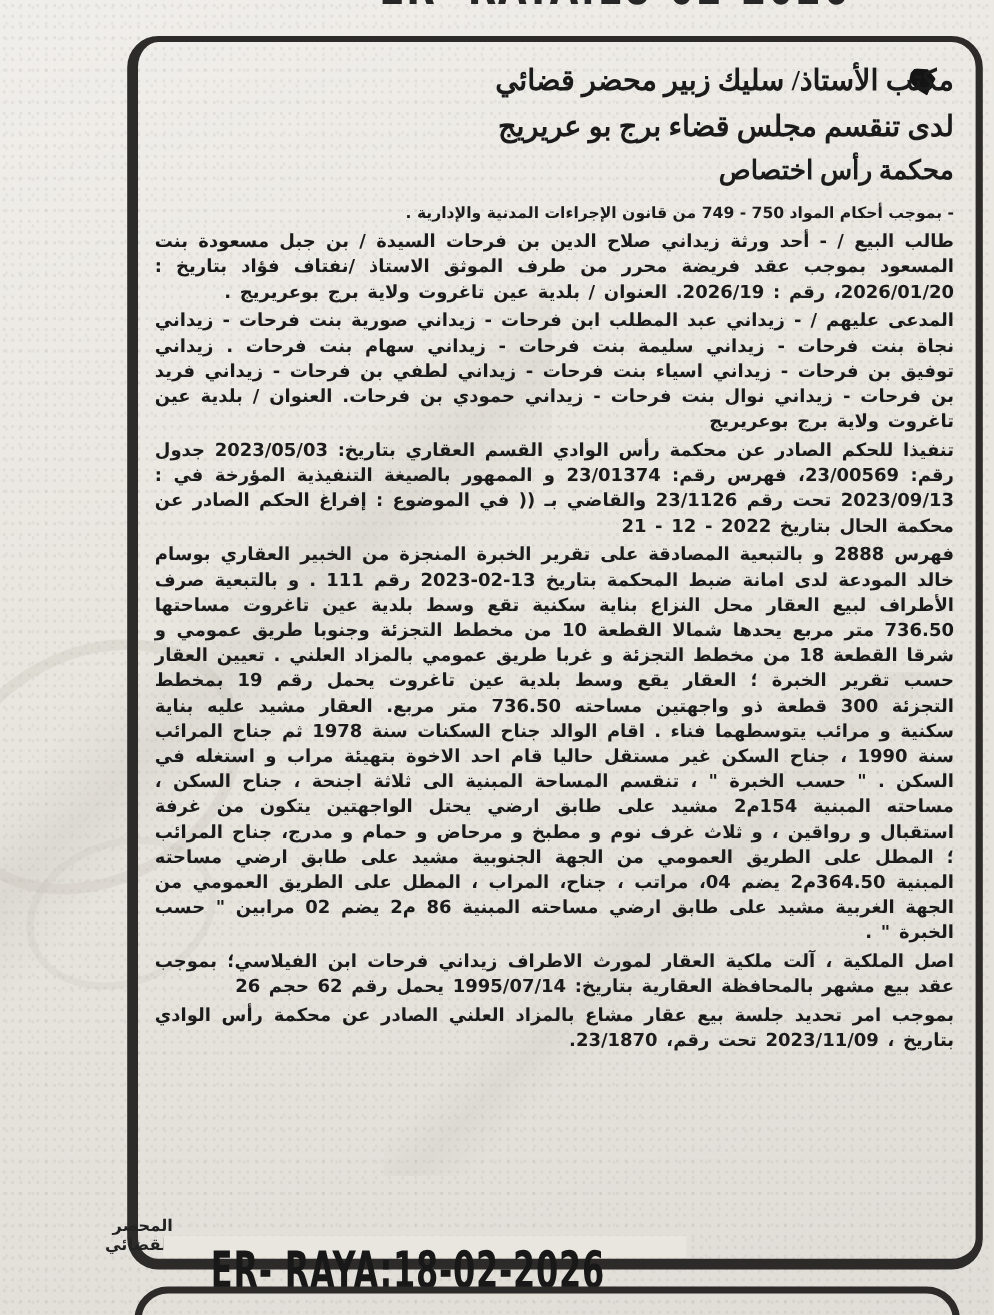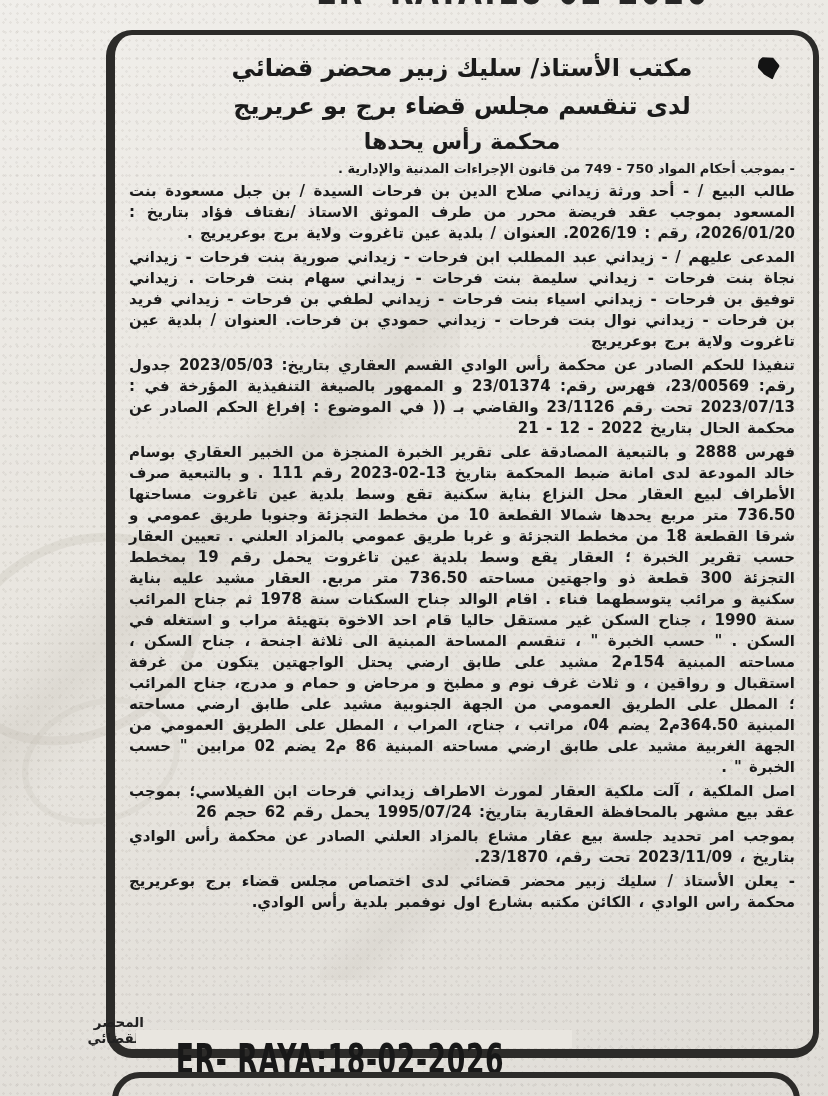--- a/index.html
+++ b/index.html
@@ -20,33 +20,33 @@
   .masthead-clip .stamp-text{
     font-weight:bold;font-size:44px;line-height:44px;letter-spacing:2px;
     transform:scaleX(.70);transform-origin:left top;margin-top:-33px;color:#262626;white-space:nowrap;
   }
   
   .main-box{
     left:106px;top:30px;width:666px;height:1000px;
     border:solid #2c2b29;border-width:5px 6px 9px 9px;border-radius:26px;
     padding:14px 18px 0 14px;box-sizing:content-box;
   }
-  .office-header{text-align:center;direction:rtl;font-weight:bold;}
+  .office-header{direction:rtl;font-weight:bold;font-family:Liberation Serif, serif;}
   .office-l1{font-size:24px;line-height:38px;}
   .office-l2{font-size:24px;line-height:38px;}
   .office-l3{font-size:22px;line-height:34px;}
   .office-l4{font-size:20px;line-height:32px;}
   .phone-line{font-size:20px;line-height:36px;direction:rtl;}
   .phone-line .nums{font-size:26px;letter-spacing:.5px;}
   .ann-title{
     direction:rtl;text-align:center;font-weight:bold;font-size:36px;line-height:48px;
     margin-top:6px;text-decoration:underline;text-decoration-thickness:2px;text-underline-offset:7px;
   }
   .legal-basis{
-    direction:rtl;text-align:right;font-weight:bold;font-size:13px;line-height:19px;
+    direction:rtl;text-align:right;font-weight:bold;font-size:13px;line-height:19px;margin-top:10px;
   }
   .body-text p{
     direction:rtl;text-align:justify;font-weight:bold;font-size:15px;line-height:21px;
     margin:3px 0;word-spacing:2px;
   }
   
   .stamp-gap{left:136px;top:1030px;width:436px;height:18px;background:#e9e6e0;}
   .footer-stamp{
     left:172px;top:1038px;font-weight:bold;font-size:43px;line-height:43px;letter-spacing:1px;
     transform:scaleX(.62);transform-origin:left top;color:#181818;white-space:nowrap;
@@ -91,33 +91,32 @@
 <div class="abs masthead-clip">
   <div class="stamp-text">ER- RAYA:18-02-2026</div>
 </div>
 
 <div class="abs ink-blot"></div>
 
 <div class="abs main-box">
   <div class="office-header">
     <div class="office-l1">مكتب الأستاذ/ سليك زبير محضر قضائي</div>
     <div class="office-l2">لدى تنقسم مجلس قضاء برج بو عريريج</div>
-    <div class="office-l3">محكمة رأس يحدها</div>
+    <div class="office-l3">محكمة رأس اختصاص</div>
   </div>
 
   <div class="legal-basis">- بموجب أحكام المواد 750 - 749 من قانون الإجراءات المدنية والإدارية .</div>
 
   <div class="body-text">
     <p>طالب البيع / - أحد ورثة زيداني صلاح الدين بن فرحات السيدة / بن جبل مسعودة بنت المسعود بموجب عقد فريضة محرر من طرف الموثق الاستاذ /نفتاف فؤاد بتاريخ : 2026/01/20، رقم : 2026/19. العنوان / بلدية عين تاغروت ولاية برج بوعريريج .</p>
     <p>المدعى عليهم / - زيداني عبد المطلب ابن فرحات - زيداني صورية بنت فرحات - زيداني نجاة بنت فرحات - زيداني سليمة بنت فرحات - زيداني سهام بنت فرحات . زيداني توفيق بن فرحات - زيداني اسياء بنت فرحات - زيداني لطفي بن فرحات - زيداني فريد بن فرحات - زيداني نوال بنت فرحات - زيداني حمودي بن فرحات. العنوان / بلدية عين تاغروت ولاية برج بوعريريج</p>
-    <p>تنفيذا للحكم الصادر عن محكمة رأس الوادي القسم العقاري بتاريخ: 2023/05/03 جدول رقم: 23/00569، فهرس رقم: 23/01374 و الممهور بالصيغة التنفيذية المؤرخة في : 2023/07/13 تحت رقم 23/1126 والقاضي بـ (( في الموضوع : إفراغ الحكم الصادر عن محكمة الحال بتاريخ 2022 - 12 - 21</p>
+    <p>تنفيذا للحكم الصادر عن محكمة رأس الوادي القسم العقاري بتاريخ: 2023/05/03 جدول رقم: 23/00569، فهرس رقم: 23/01374 و الممهور بالصيغة التنفيذية المؤرخة في : 2023/09/13 تحت رقم 23/1126 والقاضي بـ (( في الموضوع : إفراغ الحكم الصادر عن محكمة الحال بتاريخ 2022 - 12 - 21</p>
     <p>فهرس 2888 و بالتبعية المصادقة على تقرير الخبرة المنجزة من الخبير العقاري بوسام خالد المودعة لدى امانة ضبط المحكمة بتاريخ 13-02-2023 رقم 111 . و بالتبعية صرف الأطراف لبيع العقار محل النزاع بناية سكنية تقع وسط بلدية عين تاغروت مساحتها 736.50 متر مربع يحدها شمالا القطعة 10 من مخطط التجزئة وجنوبا طريق عمومي و شرقا القطعة 18 من مخطط التجزئة و غربا طريق عمومي بالمزاد العلني . تعيين العقار حسب تقرير الخبرة ؛ العقار يقع وسط بلدية عين تاغروت يحمل رقم 19 بمخطط التجزئة 300 قطعة ذو واجهتين مساحته 736.50 متر مربع. العقار مشيد عليه بناية سكنية و مرائب يتوسطهما فناء . اقام الوالد جناح السكنات سنة 1978 ثم جناح المرائب سنة 1990 ، جناح السكن غير مستقل حاليا قام احد الاخوة بتهيئة مراب و استغله في السكن . " حسب الخبرة " ، تنقسم المساحة المبنية الى ثلاثة اجنحة ، جناح السكن ، مساحته المبنية 154م2 مشيد على طابق ارضي يحتل الواجهتين يتكون من غرفة استقبال و رواقين ، و ثلاث غرف نوم و مطبخ و مرحاض و حمام و مدرج، جناح المرائب ؛ المطل على الطريق العمومي من الجهة الجنوبية مشيد على طابق ارضي مساحته المبنية 364.50م2 يضم 04، مراتب ، جناح، المراب ، المطل على الطريق العمومي من الجهة الغربية مشيد على طابق ارضي مساحته المبنية 86 م2 يضم 02 مرابين " حسب الخبرة " .</p>
-    <p>اصل الملكية ، آلت ملكية العقار لمورث الاطراف زيداني فرحات ابن الفيلاسي؛ بموجب عقد بيع مشهر بالمحافظة العقارية بتاريخ: 1995/07/24 يحمل رقم 62 حجم 26</p>
+    <p>اصل الملكية ، آلت ملكية العقار لمورث الاطراف زيداني فرحات ابن الفيلاسي؛ بموجب عقد بيع مشهر بالمحافظة العقارية بتاريخ: 1995/07/14 يحمل رقم 62 حجم 26</p>
     <p>بموجب امر تحديد جلسة بيع عقار مشاع بالمزاد العلني الصادر عن محكمة رأس الوادي بتاريخ ، 2023/11/09 تحت رقم، 23/1870.</p>
-    <p>- يعلن الأستاذ / سليك زبير محضر قضائي لدى اختصاص مجلس قضاء برج بوعريريج محكمة راس الوادي ، الكائن مكتبه بشارع اول نوفمبر بلدية رأس الوادي.</p>
 
   </div>
 </div>
 
 <div class="abs bailiff-signature">المحضر القضائي</div>
 
 <div class="abs stamp-gap"></div>
 <div class="abs footer-stamp">ER- RAYA:18-02-2026</div>
 
 <div class="abs next-box"></div>

